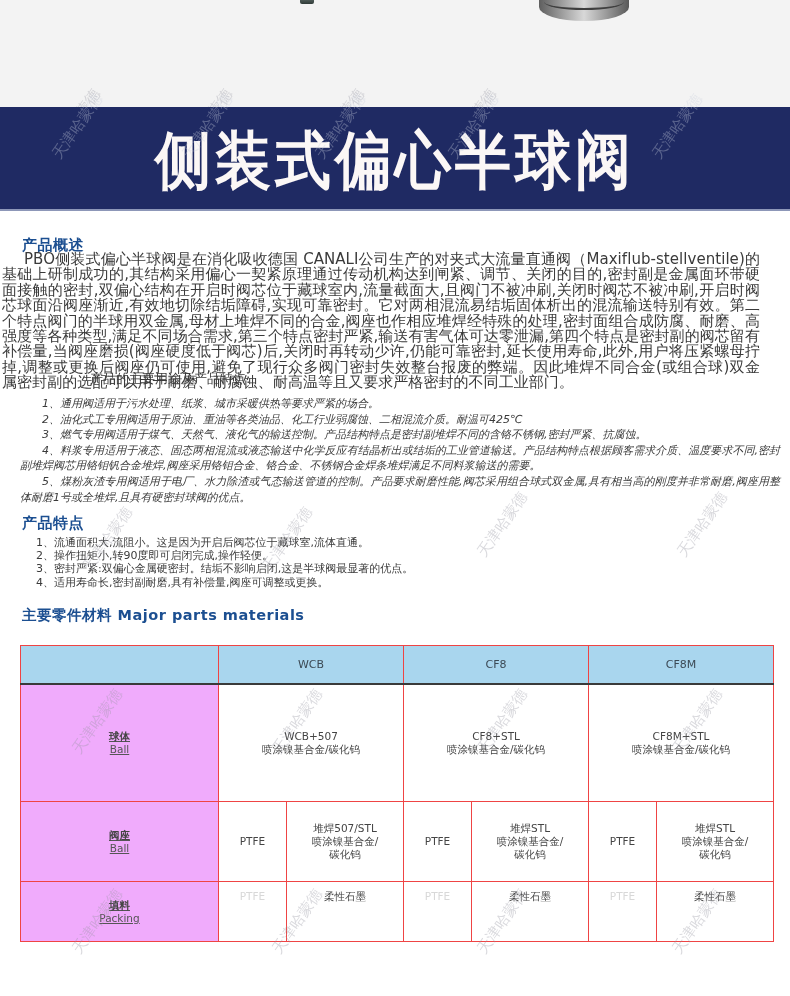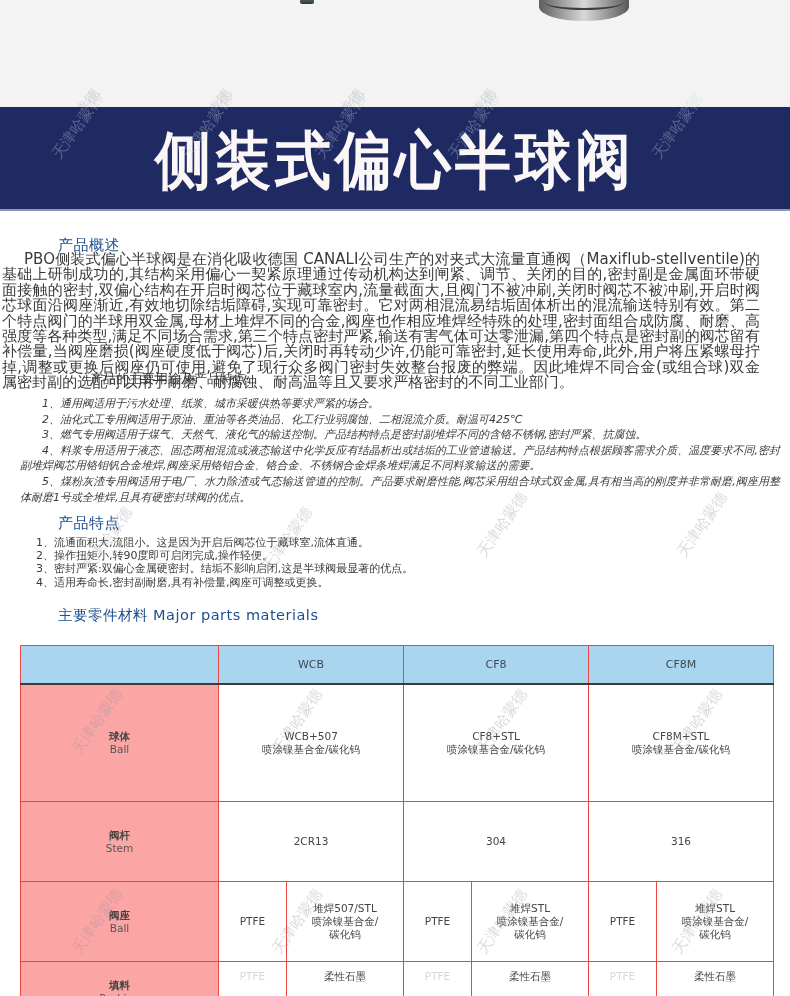--- a/index.html
+++ b/index.html
@@ -13,38 +13,38 @@
   .valve-part-right::after { content: ""; position: absolute; left: 5px; right: 5px; top: 0; height: 8px; border-radius: 0 0 40px 40px / 0 0 8px 8px; border-bottom: 2px solid #3f3f3f; }
 
   .banner { position: absolute; left: 0; top: 107px; width: 790px; height: 104px; background: #1f2a63; border-bottom: 2px solid #8d97b8; }
   .banner-title { position: absolute; left: 0; right: 0; top: 15px; text-align: center; color: #fbf7f6;
     font-family: "DejaVu Sans", sans-serif; font-weight: bold; font-size: 56px; letter-spacing: 4px; line-height: 70px;
     transform: scaleY(1.12); transform-origin: center top; }
 
   .watermark { position: absolute; color: rgba(150,150,160,0.35); font-size: 15px; transform: rotate(-55deg); white-space: nowrap; pointer-events: none; font-family: "DejaVu Sans", sans-serif; }
   .banner .watermark { color: rgba(200,205,220,0.35); }
 
-  .section-heading { position: absolute; left: 22px; font-weight: normal; font-size: 15px; color: #1c4f91; letter-spacing: 0.5px; margin-left: 36px; }
+  .section-heading { position: absolute; left: 22px; font-weight: bold; font-size: 15px; color: #1c4f91; letter-spacing: 0.5px; }
   .overview-heading { top: 236px; }
   .features-heading { top: 514px; }
   .materials-heading { top: 606px; font-size: 14.5px; }
 
   .body-text { position: absolute; left: 2px; width: 758px; font-size: 15px; line-height: 15.4px; color: #3a3a3a; text-align: justify; letter-spacing: 0.05px; }
   .overview-text { top: 252px; text-indent: 22px; }
   .uses-intro { position: absolute; left: 42px; top: 370px; font-size: 13px; color: #3a3a3a; margin-left: 48px; }
   .uses-list { position: absolute; left: 20px; width: 760px; top: 396px; font-size: 11px; line-height: 15.6px; color: #3a3a3a; font-style: italic; }
   .uses-list .item { text-indent: 22px; text-align: justify; }
 
   .features-list { position: absolute; left: 36px; top: 536px; font-size: 11px; line-height: 13.2px; color: #3a3a3a; }
 
   table.materials { position: absolute; left: 20px; top: 645px; border-collapse: collapse; width: 753px; table-layout: fixed; font-size: 10.5px; color: #444; }
   table.materials th, table.materials td { border: 1px solid #ef4444; text-align: center; vertical-align: middle; font-weight: normal; }
   table.materials thead th { background: #a9d6ee; height: 38px; color: #3c4a55; font-size: 11px; border-bottom: 2px solid #3a3a3a; }
   table.materials thead th.corner { background: #a9d6ee; }
-  td.rowhead { background: #fca5a5; color: #555; line-height: 13px; }
+  td.rowhead { background: #f0abfc; color: #555; line-height: 13px; text-decoration: underline; }
   td.rowhead .cn { font-weight: bold; color: #444; display: block; }
   td.rowhead .en { display: block; color: #555; }
   td.cell { background: #ffffff; line-height: 13px; }
   tr.row-ball td { height: 118px; }
   tr.row-stem td { height: 80px; }
   tr.row-seat td { height: 80px; }
   tr.row-packing td { height: 60px; }
   tr.row-packing td.cell { vertical-align: top; padding-top: 8px; }
   .faint { color: #d8d8d8; }
 </style>
@@ -125,29 +125,20 @@
       </td>
       <td class="cell" colspan="2">
         <div>CF8+STL</div>
         <div>喷涂镍基合金/碳化钨</div>
       </td>
       <td class="cell" colspan="2">
         <div>CF8M+STL</div>
         <div>喷涂镍基合金/碳化钨</div>
       </td>
     </tr>
-    <tr class="row-stem">
-      <td class="rowhead">
-        <span class="cn">阀杆</span>
-        <span class="en">Stem</span>
-      </td>
-      <td class="cell" colspan="2">2CR13</td>
-      <td class="cell" colspan="2">304</td>
-      <td class="cell" colspan="2">316</td>
-    </tr>
     <tr class="row-seat">
       <td class="rowhead">
         <span class="cn">阀座</span>
         <span class="en">Ball</span>
       </td>
       <td class="cell">PTFE</td>
       <td class="cell">
         <div>堆焊507/STL</div>
         <div>喷涂镍基合金/</div>
         <div>碳化钨</div>

